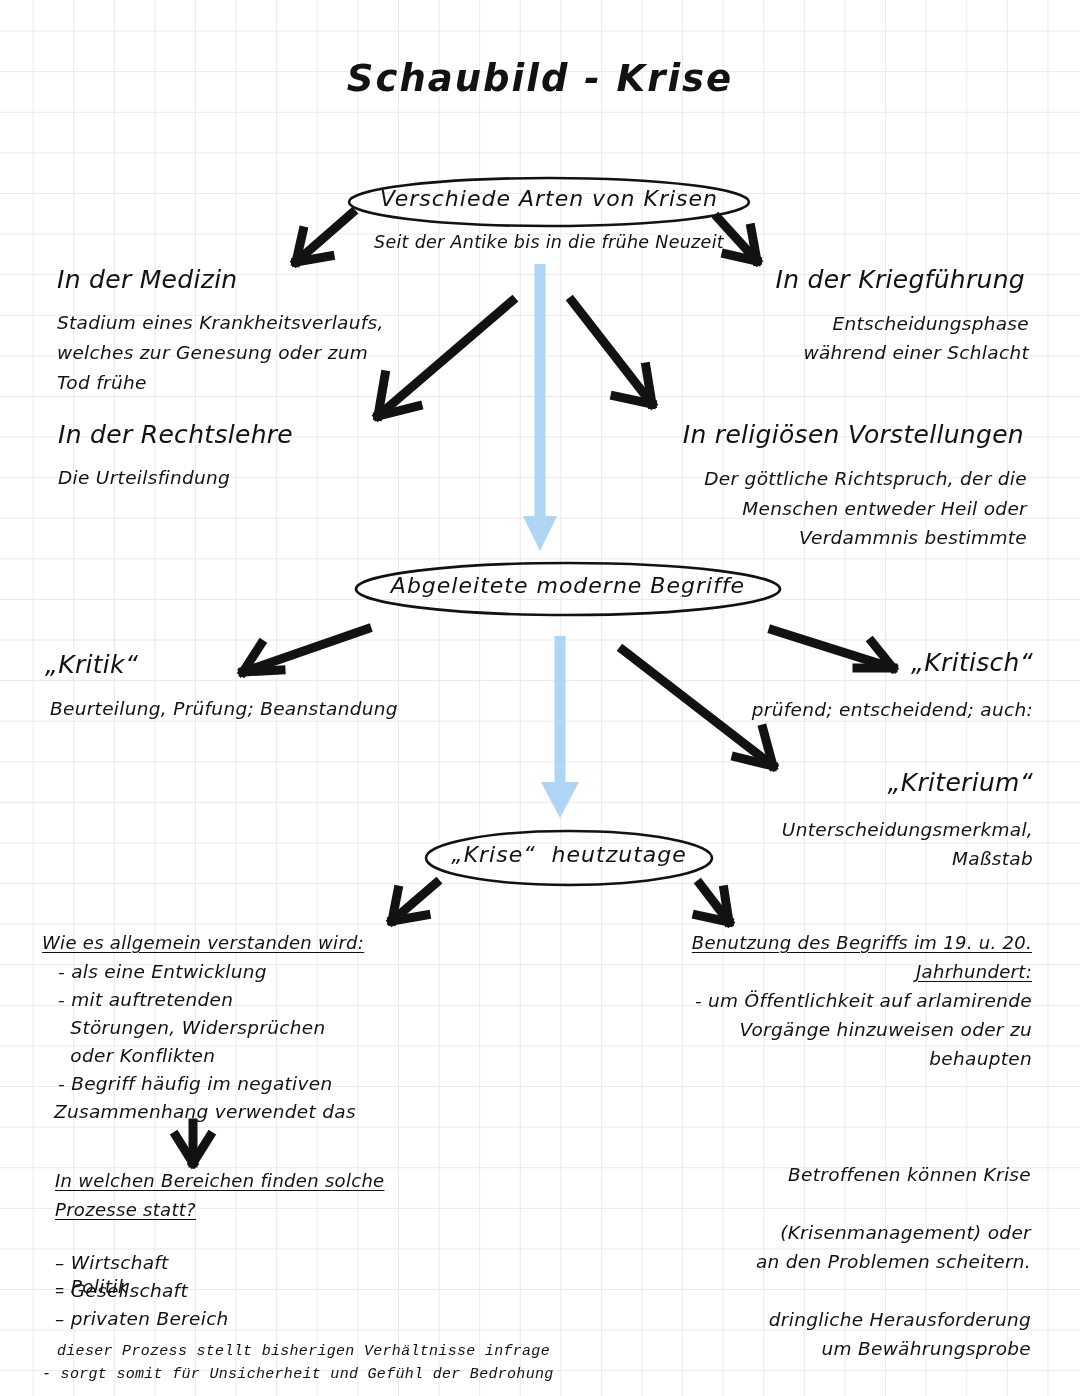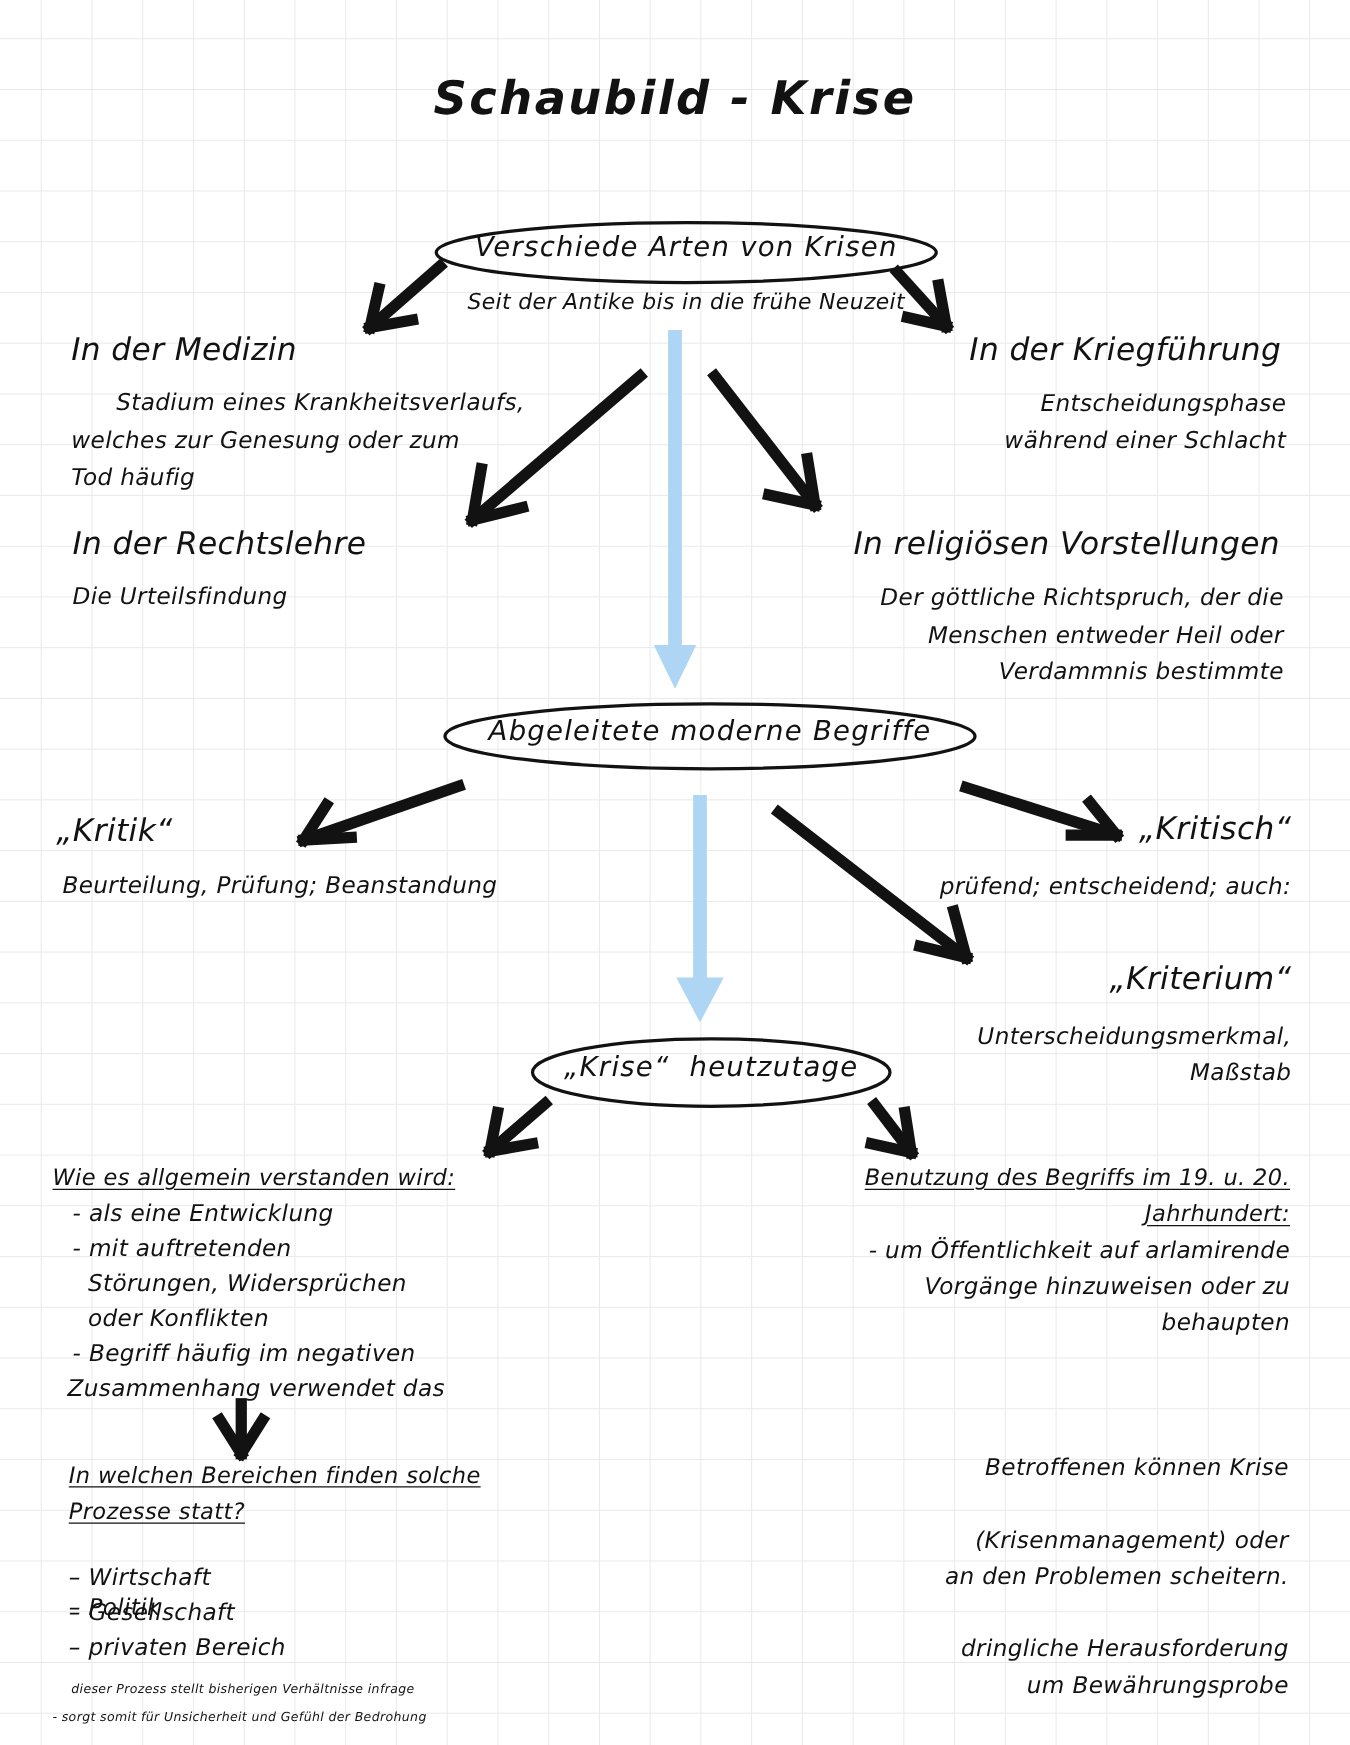--- a/index.html
+++ b/index.html
@@ -54,22 +54,23 @@
   }
   .body-txt-sm{
     font-size:18px;
     line-height:29px;
   }
   .caption{
     font-size:17.5px;
     line-height:28px;
   }
   .tiny{
-    font-size:10px;
+    font-size:15px;
     line-height:22px;
+    font-family:Liberation Mono, monospace;
   }
   .u{ text-decoration:underline; text-underline-offset:3px; }
   .right{ text-align:right; }
   .center{ text-align:center; }
 </style>
 </head>
 <body>
 
 <div id="page">
 
@@ -142,23 +143,23 @@
       <line x1="193" y1="1163" x2="210" y2="1136"></line>
     </g>
   </svg>
 
   <div class="hw title" style="left:0;top:57px;width:1080px;text-align:center;">Schaubild - Krise</div>
 
   <div class="hw node-label center" style="left:349px;top:186px;width:400px;">Verschiede Arten von Krisen</div>
   <div class="hw caption center" style="left:339px;top:228px;width:420px;">Seit der Antike bis in die frühe Neuzeit</div>
 
   <div class="hw heading" style="left:57px;top:265px;">In der Medizin</div>
-  <div class="hw body-txt" style="left:57px;top:308px;margin-left:36px;">Stadium eines Krankheitsverlaufs,</div>
+  <div class="hw body-txt" style="left:57px;top:308px;">Stadium eines Krankheitsverlaufs,</div>
   <div class="hw body-txt" style="left:57px;top:338px;">welches zur Genesung oder zum</div>
-  <div class="hw body-txt" style="left:57px;top:368px;">Tod häufig</div>
+  <div class="hw body-txt" style="left:57px;top:368px;">Tod frühe</div>
 
   <div class="hw heading right" style="left:623px;top:265px;width:402px;">In der Kriegführung</div>
   <div class="hw body-txt right" style="left:623px;top:309px;width:406px;">Entscheidungsphase</div>
   <div class="hw body-txt right" style="left:623px;top:338px;width:406px;">während einer Schlacht</div>
 
   <div class="hw heading" style="left:58px;top:420px;">In der Rechtslehre</div>
   <div class="hw body-txt" style="left:58px;top:463px;">Die Urteilsfindung</div>
 
   <div class="hw heading right" style="left:573px;top:420px;width:451px;">In religiösen Vorstellungen</div>
   <div class="hw body-txt right" style="left:573px;top:464px;width:454px;">Der göttliche Richtspruch, der die</div>

